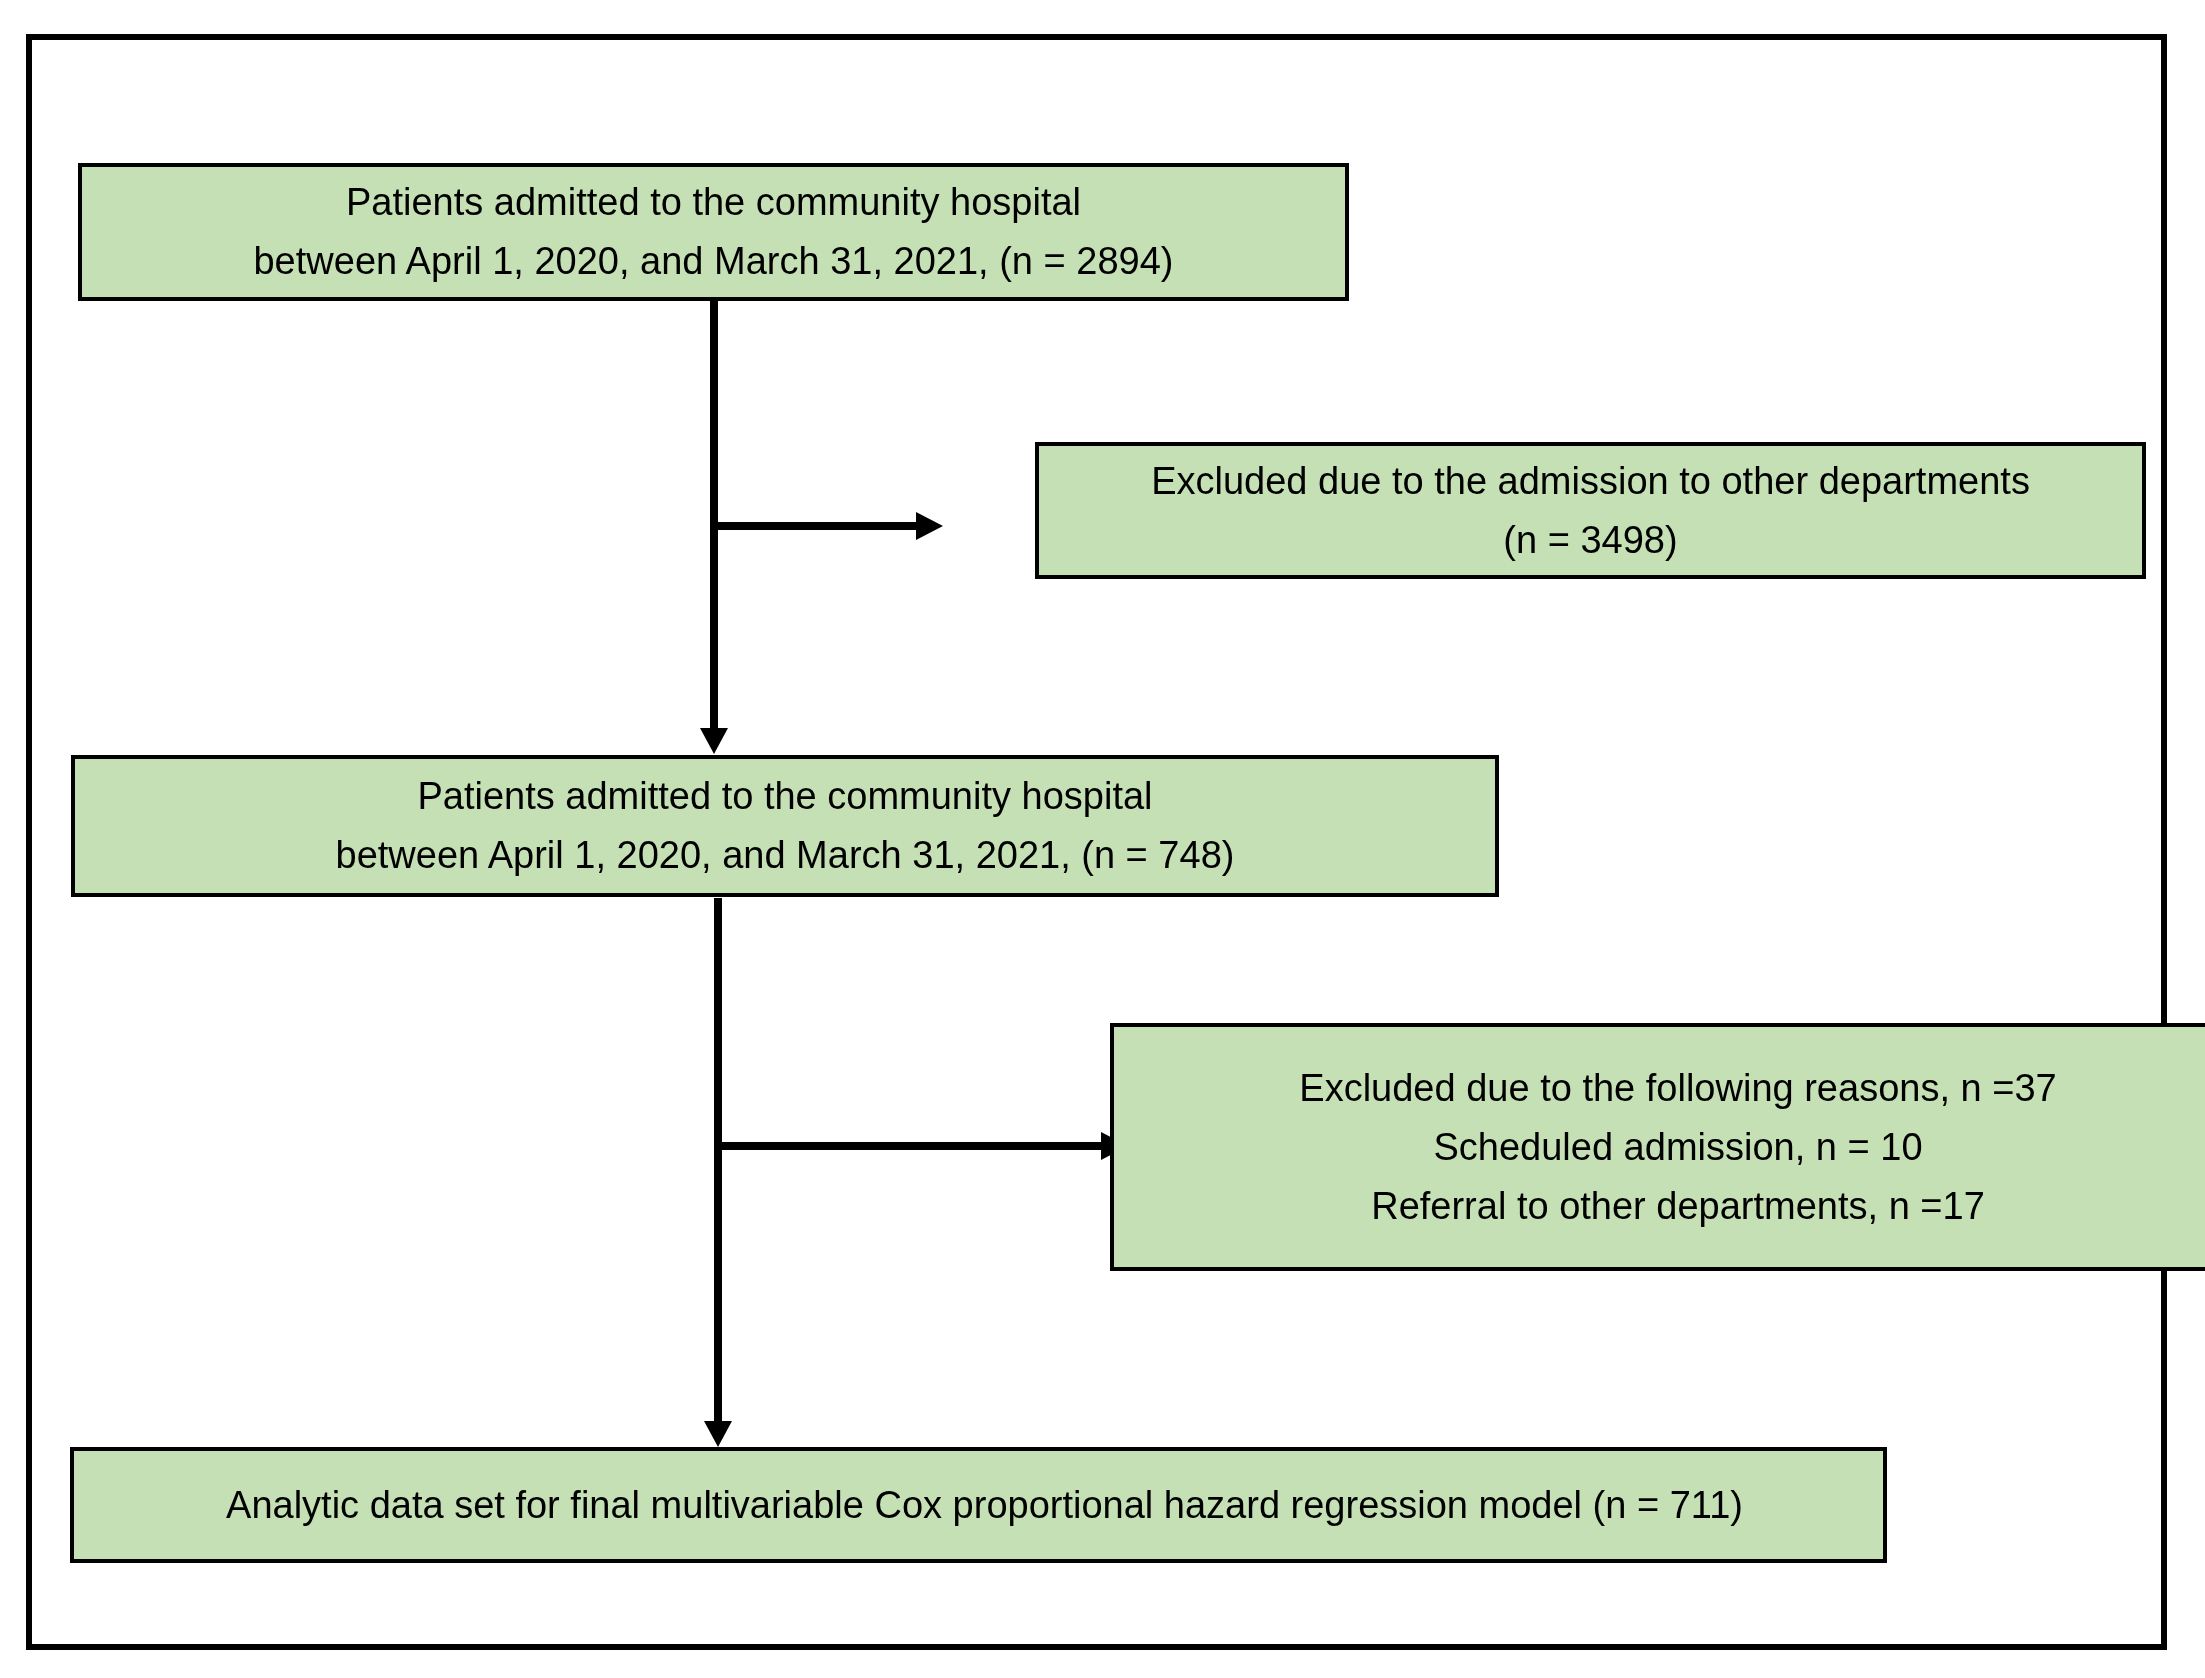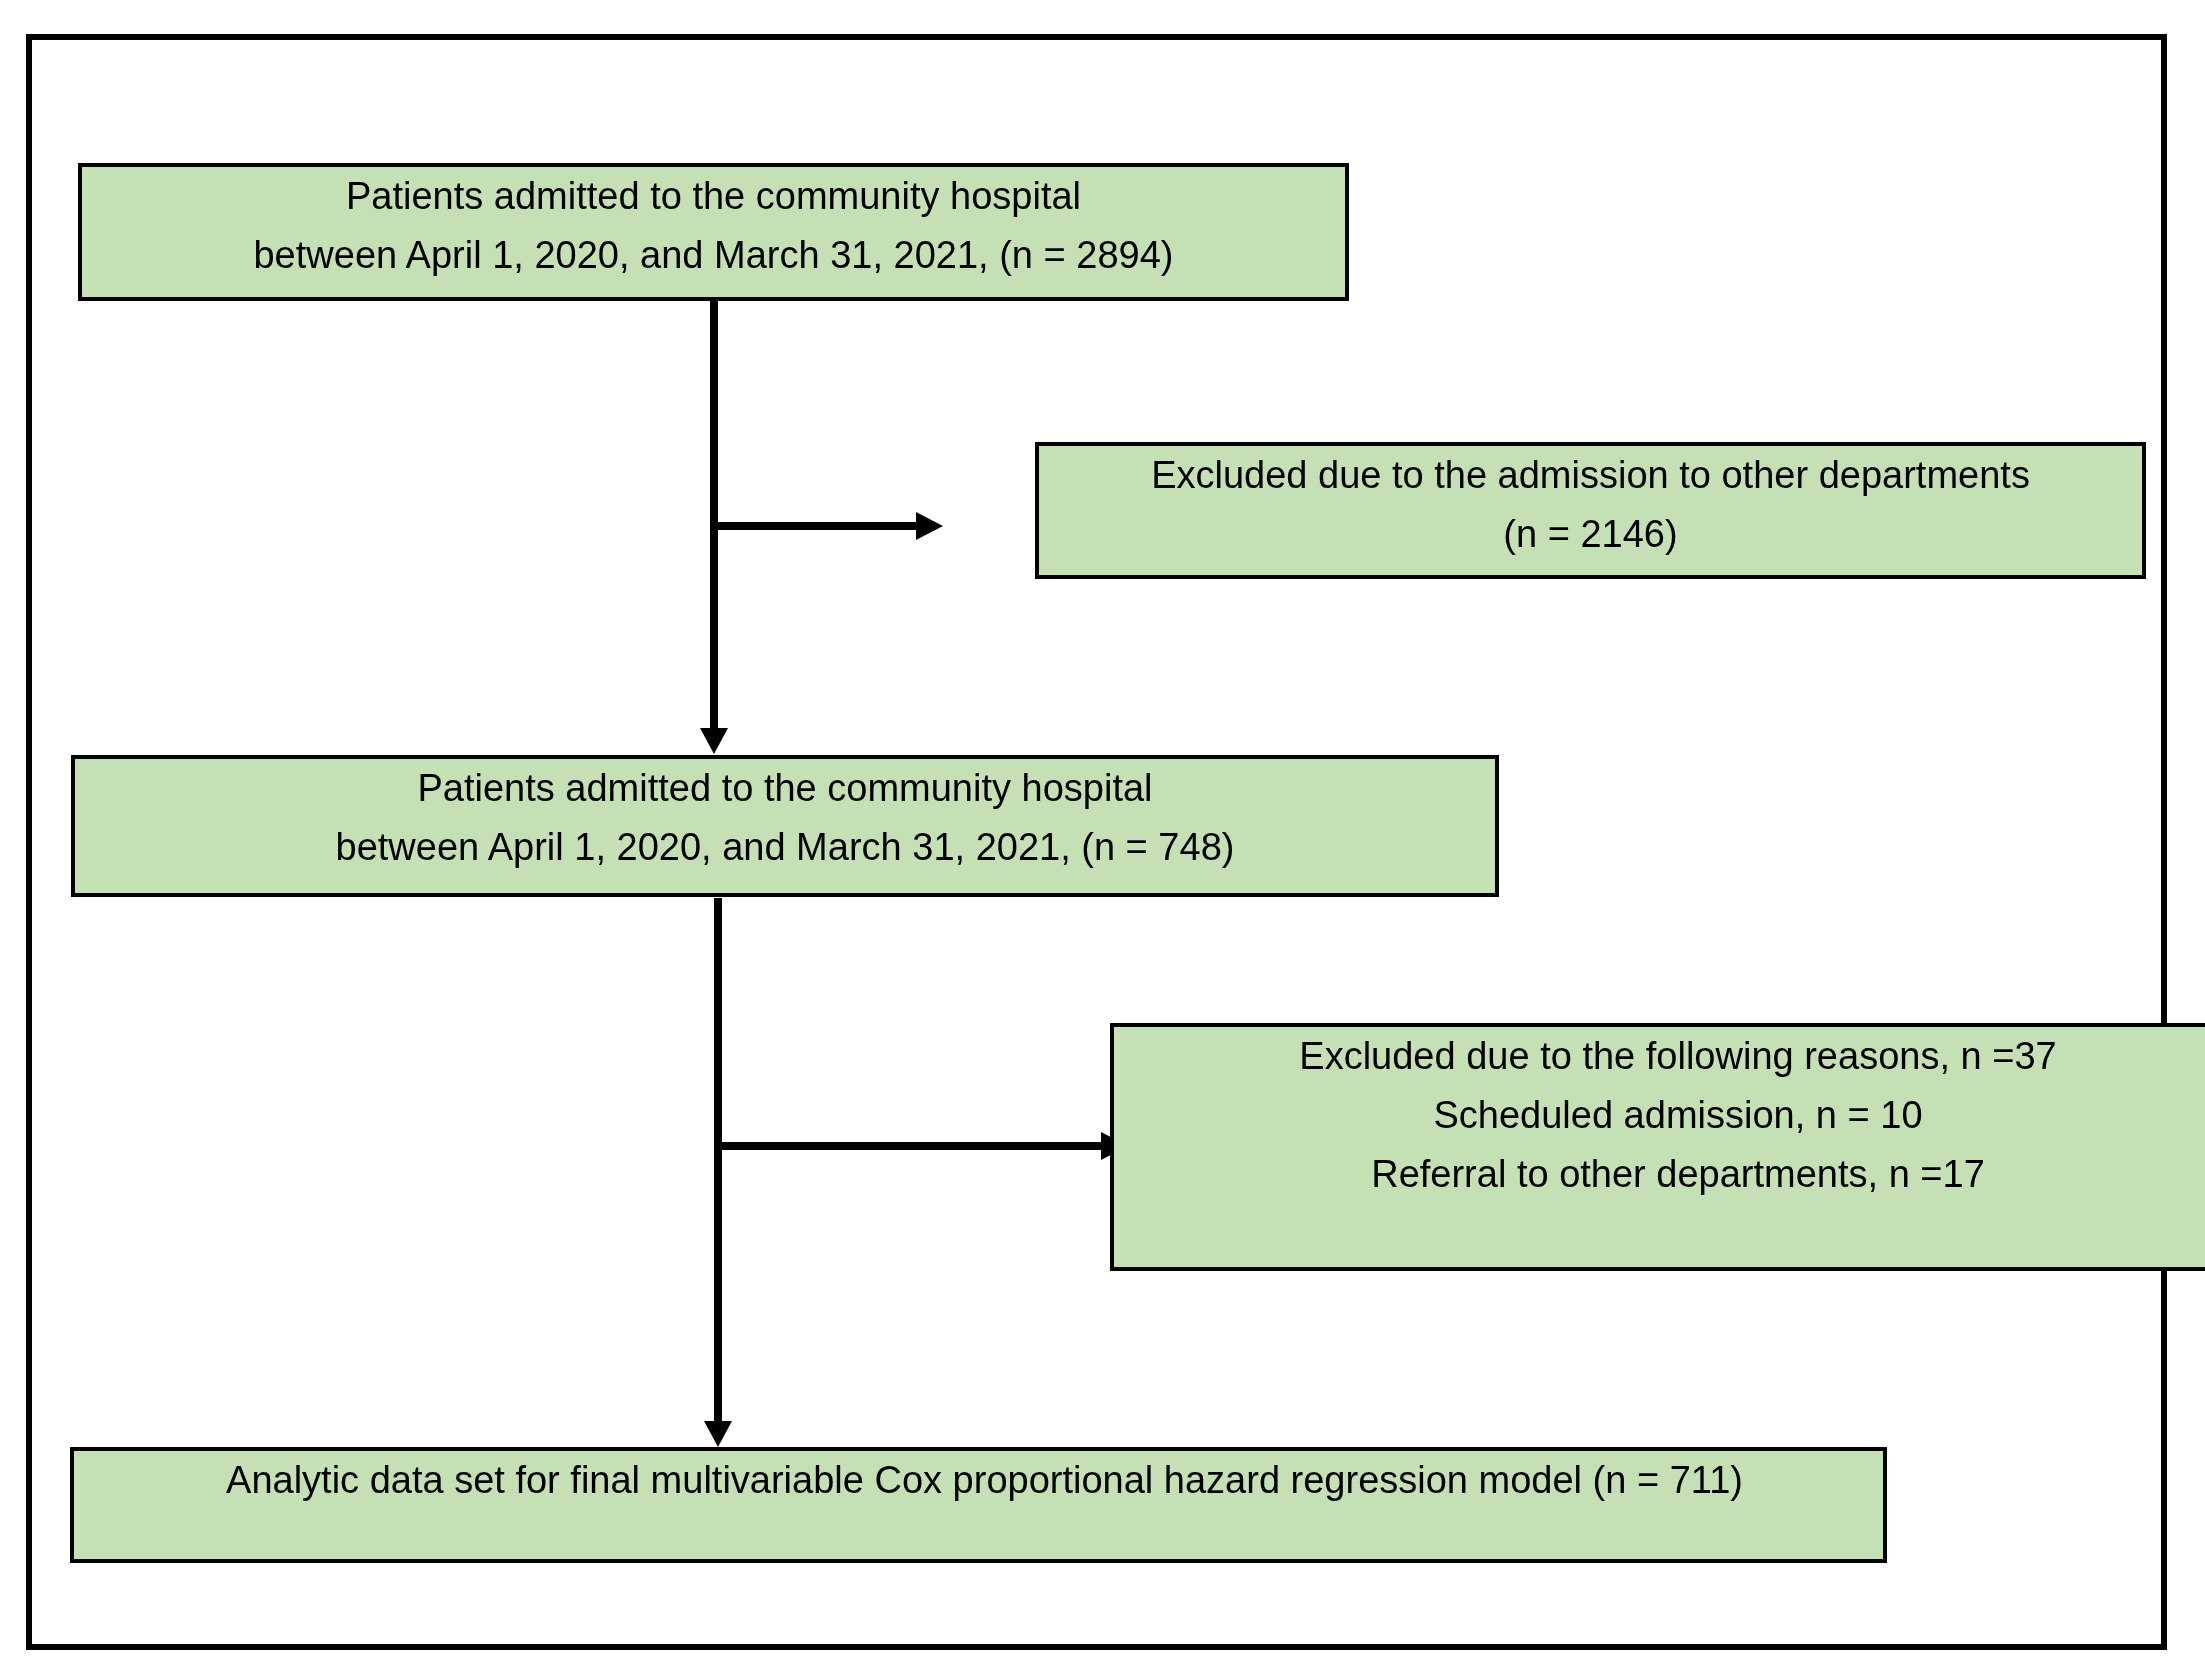--- a/index.html
+++ b/index.html
@@ -22,20 +22,21 @@
     background: transparent;
   }
   
   .node {
     position: absolute;
     background: #c5e0b4;
     border: 4.9px solid #000000;
     box-sizing: border-box;
     display: flex;
     flex-direction: column;
+    justify-content: center;
     align-items: center;
     text-align: center;
     font-size: 38px;
     line-height: 59px;
     white-space: nowrap;
   }
   #box-admitted-initial   { left: 78px;   top: 163px;  width: 1271px; height: 138px; }
   #box-excluded-departments { left: 1035px; top: 442px;  width: 1111px; height: 137px; }
   #box-admitted-filtered  { left: 71px;   top: 755px;  width: 1428px; height: 142px; }
   #box-excluded-reasons   { left: 1110px; top: 1023px; width: 1136px; height: 248px; line-height: 59px; }
@@ -82,21 +83,21 @@
   <div class="line" id="hline2"></div>
   <div class="head right" id="head-right-2"></div>
 
   <div class="node" id="box-admitted-initial">
     <div>Patients admitted to the community hospital</div>
     <div>between April 1, 2020, and March 31, 2021, (n = 2894)</div>
   </div>
 
   <div class="node" id="box-excluded-departments">
     <div>Excluded due to the admission to other departments</div>
-    <div>(n = 2146)</div>
+    <div>(n = 3498)</div>
   </div>
 
   <div class="node" id="box-admitted-filtered">
     <div>Patients admitted to the community hospital</div>
     <div>between April 1, 2020, and March 31, 2021, (n = 748)</div>
   </div>
 
   <div class="node" id="box-excluded-reasons">
     <div>Excluded due to the following reasons, n =37</div>
     <div>Scheduled admission, n = 10</div>

